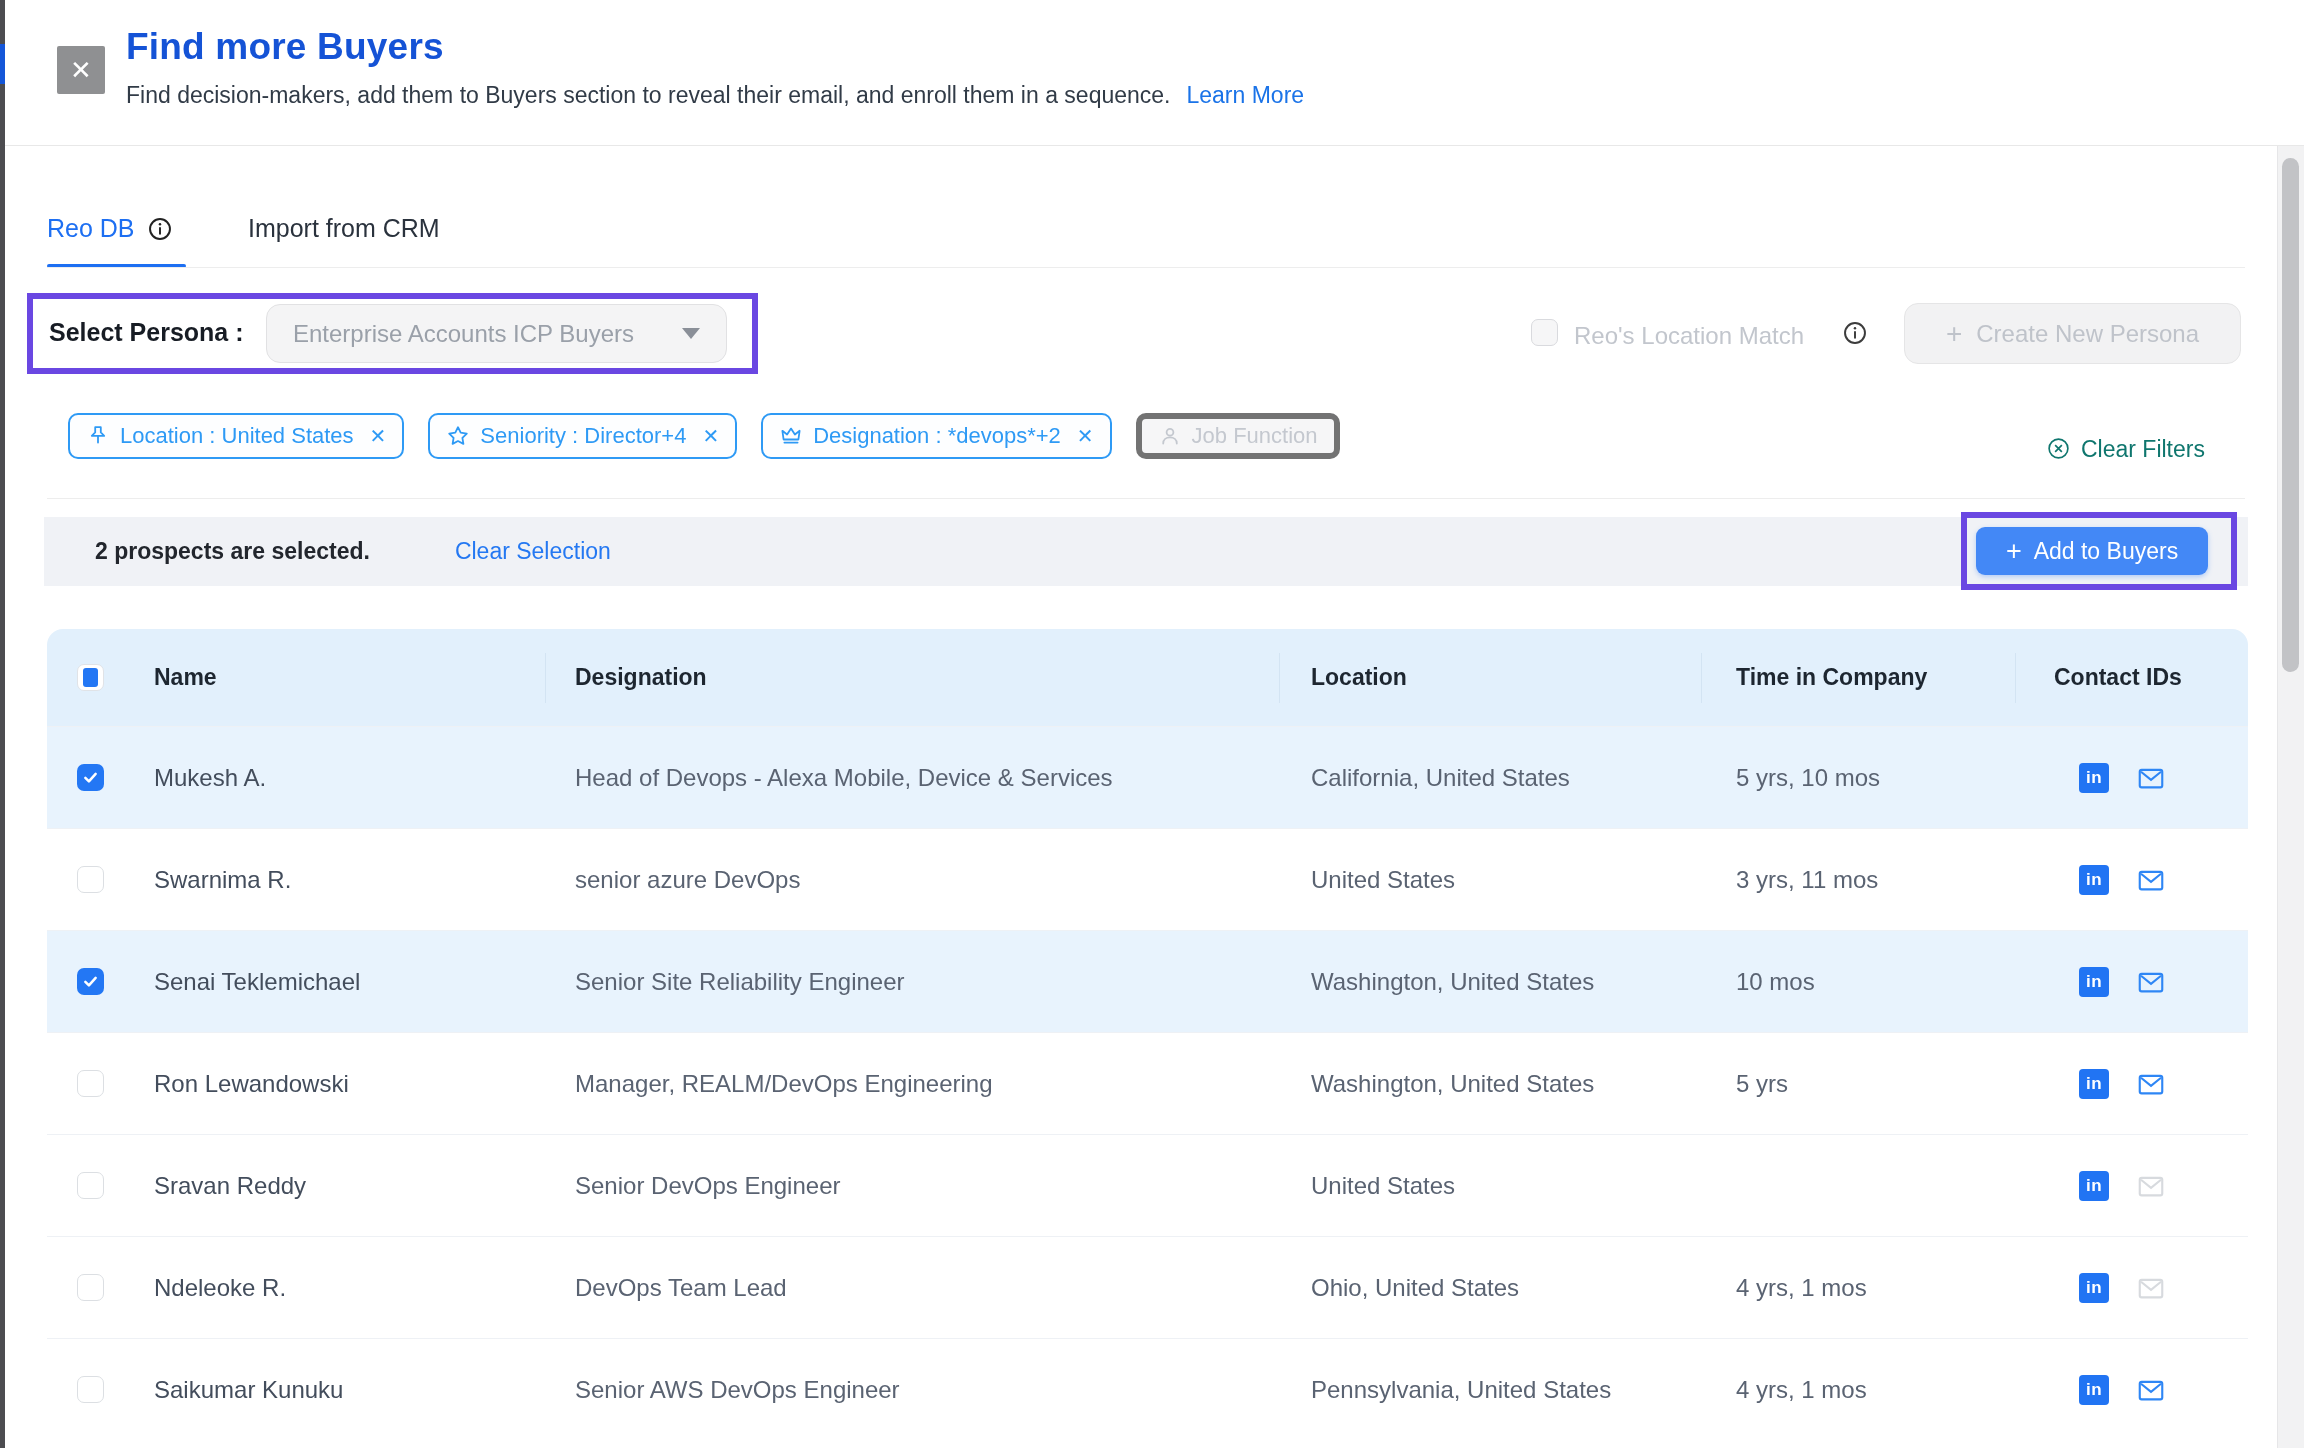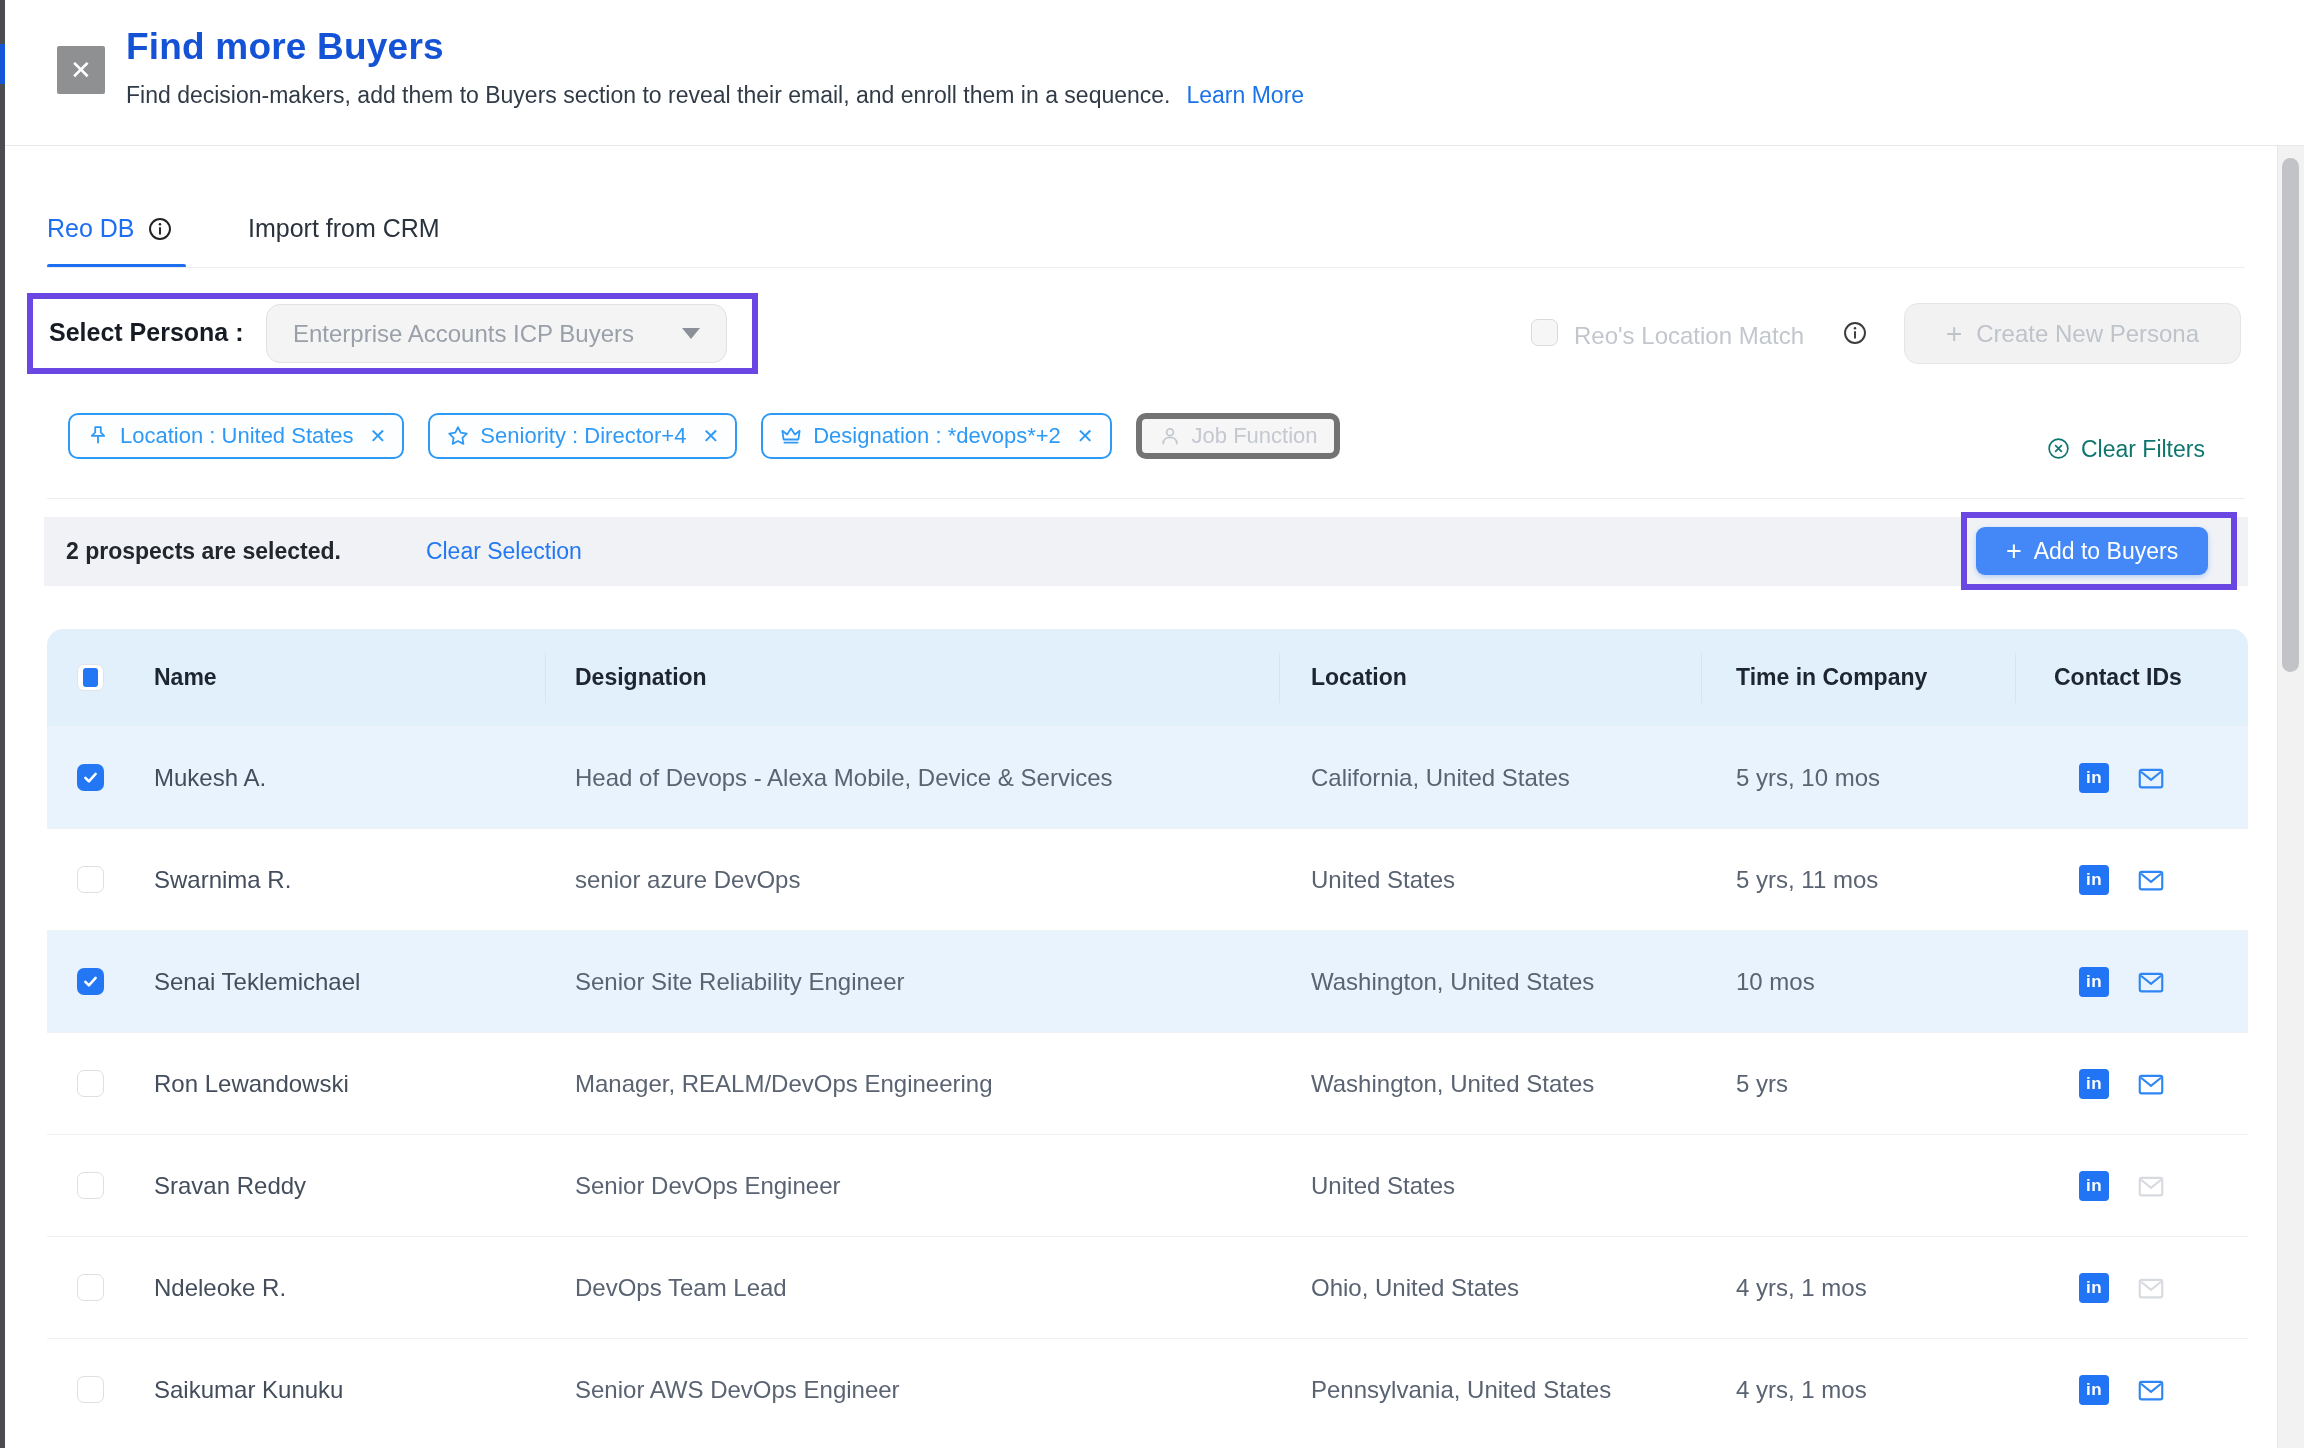--- a/index.html
+++ b/index.html
@@ -62,21 +62,21 @@
   .chip{display:flex;align-items:center;gap:10px;height:46px;padding:17px 16px;border-radius:10px;font-size:22px;white-space:nowrap;cursor:pointer;}
   .chip.blue{border:2px solid var(--chip-blue);color:var(--chip-blue);background:#fdfeff;}
   .chip.gray{border:6px solid #737373;color:#c4c8cf;background:#f6f6f7;}
   .chip .chip-icon{width:24px;height:24px;display:inline-flex;}
   .chip .chip-x{font-size:20px;margin-left:6px;}
   .clear-filters{position:absolute;left:2046px;top:436px;display:flex;gap:10px;align-items:flex-start;color:#0f766e;font-size:23px;cursor:pointer;}
   .clear-filters .icon-24{width:25px;height:25px;}
   .divider{position:absolute;left:47px;top:498px;width:2198px;height:1px;background:#ededed;}
 
   
-  .sel-bar{position:absolute;left:44px;top:517px;width:2204px;height:69px;background:var(--selbar-bg);display:flex;align-items:center;}
+  .sel-bar{position:absolute;left:44px;top:517px;width:2204px;height:69px;background:var(--selbar-bg);display:flex;align-items:center;padding-left:29px;}
   .sel-text{margin-left:22px;font-size:23px;font-weight:600;color:#22262d;}
   .sel-clear{margin-left:85px;font-size:23px;color:#2478f2;cursor:pointer;}
   .add-btn{position:absolute;left:1976px;top:527px;width:232px;height:48px;background:var(--btn-blue);border-radius:9px;color:#fff;
     font-size:23px;display:flex;align-items:center;justify-content:center;gap:12px;cursor:pointer;box-shadow:0 2px 5px rgba(66,136,246,.35);}
   .add-plus{font-size:27px;line-height:1;font-weight:400;}
 
   
   .table{position:absolute;left:47px;top:629px;width:2201px;height:814px;background:#fff;border-radius:16px 16px 0 0;overflow:hidden;}
   .thead{position:relative;height:97px;background:var(--thead-bg);padding-left:20px;}
   .th{position:absolute;top:0;height:97px;display:flex;align-items:center;font-size:23px;font-weight:600;color:#1d2630;}
@@ -247,21 +247,21 @@
         <div class="mail-icon "><svg viewBox="0 0 24 24" fill="none" stroke="currentColor" stroke-width="1.7">
             <rect x="3" y="5.5" width="18" height="14" rx="1.5"></rect>
             <path d="M4 7 l8 6.5 L20 7"></path>
           </svg></div>
       </div>
       <div class="row">
         <div class="checkbox unchecked"></div>
         <div class="cell name c-name">Swarnima R.</div>
         <div class="cell c-desig">senior azure DevOps</div>
         <div class="cell c-loc">United States</div>
-        <div class="cell c-time">5 yrs, 11 mos</div>
+        <div class="cell c-time">3 yrs, 11 mos</div>
         <div class="li-icon">in</div>
         <div class="mail-icon "><svg viewBox="0 0 24 24" fill="none" stroke="currentColor" stroke-width="1.7">
             <rect x="3" y="5.5" width="18" height="14" rx="1.5"></rect>
             <path d="M4 7 l8 6.5 L20 7"></path>
           </svg></div>
       </div>
       <div class="row selected">
         <div class="checkbox checked">
           <svg viewBox="0 0 24 24" fill="none" stroke="#fff" stroke-width="3.2" stroke-linecap="round" stroke-linejoin="round">
             <path d="M5.5 12.5 L10 17 L18.5 7.5"></path>

